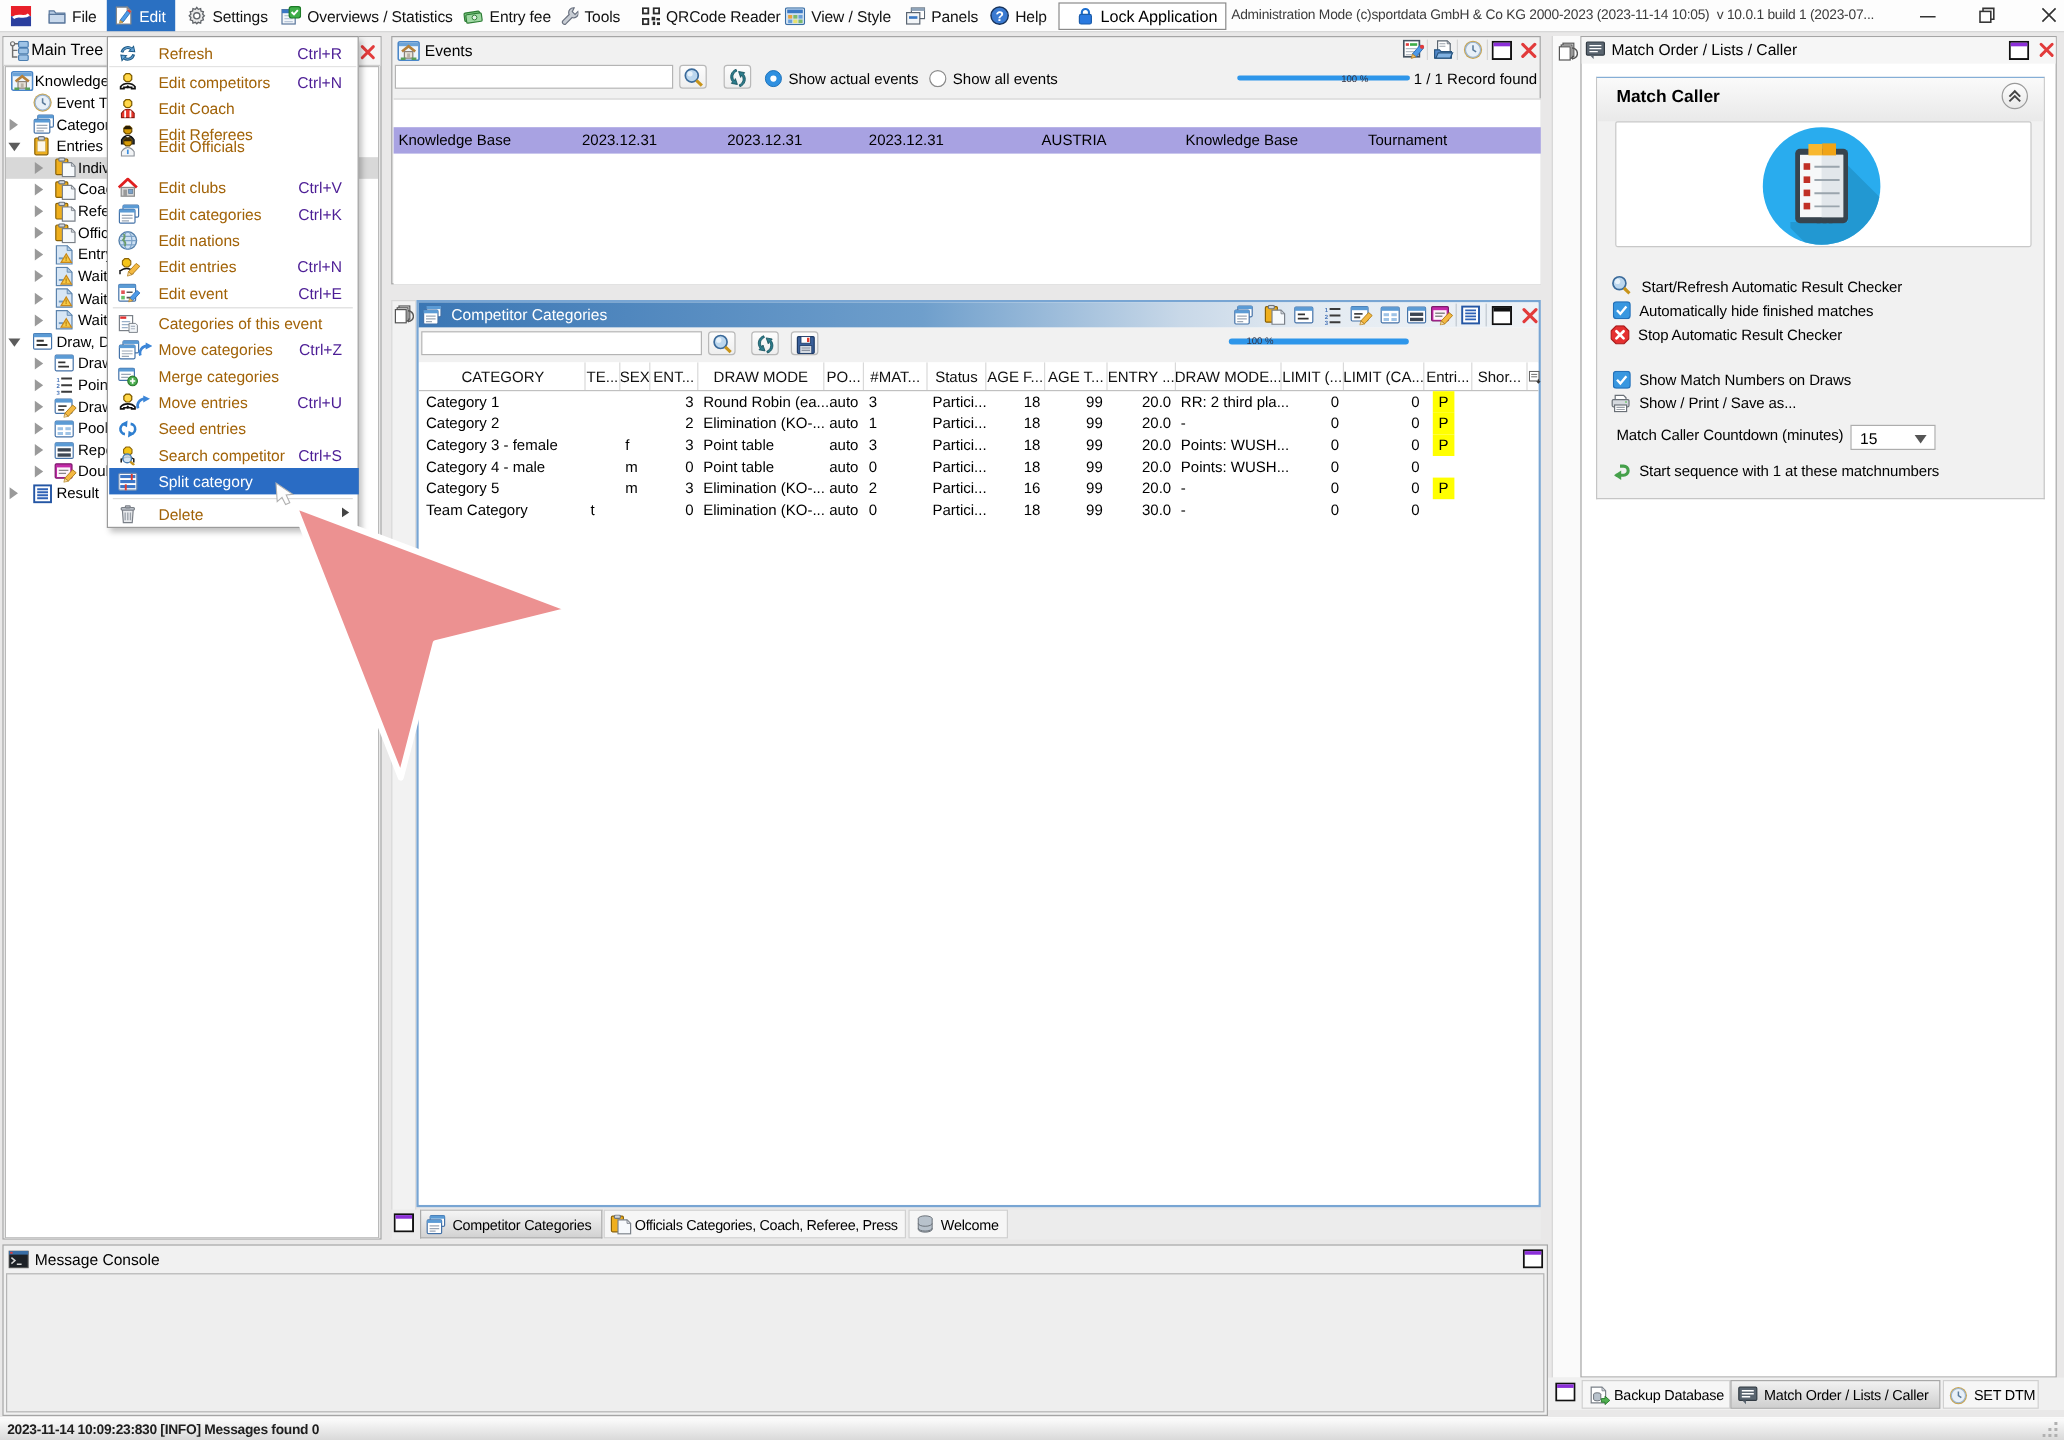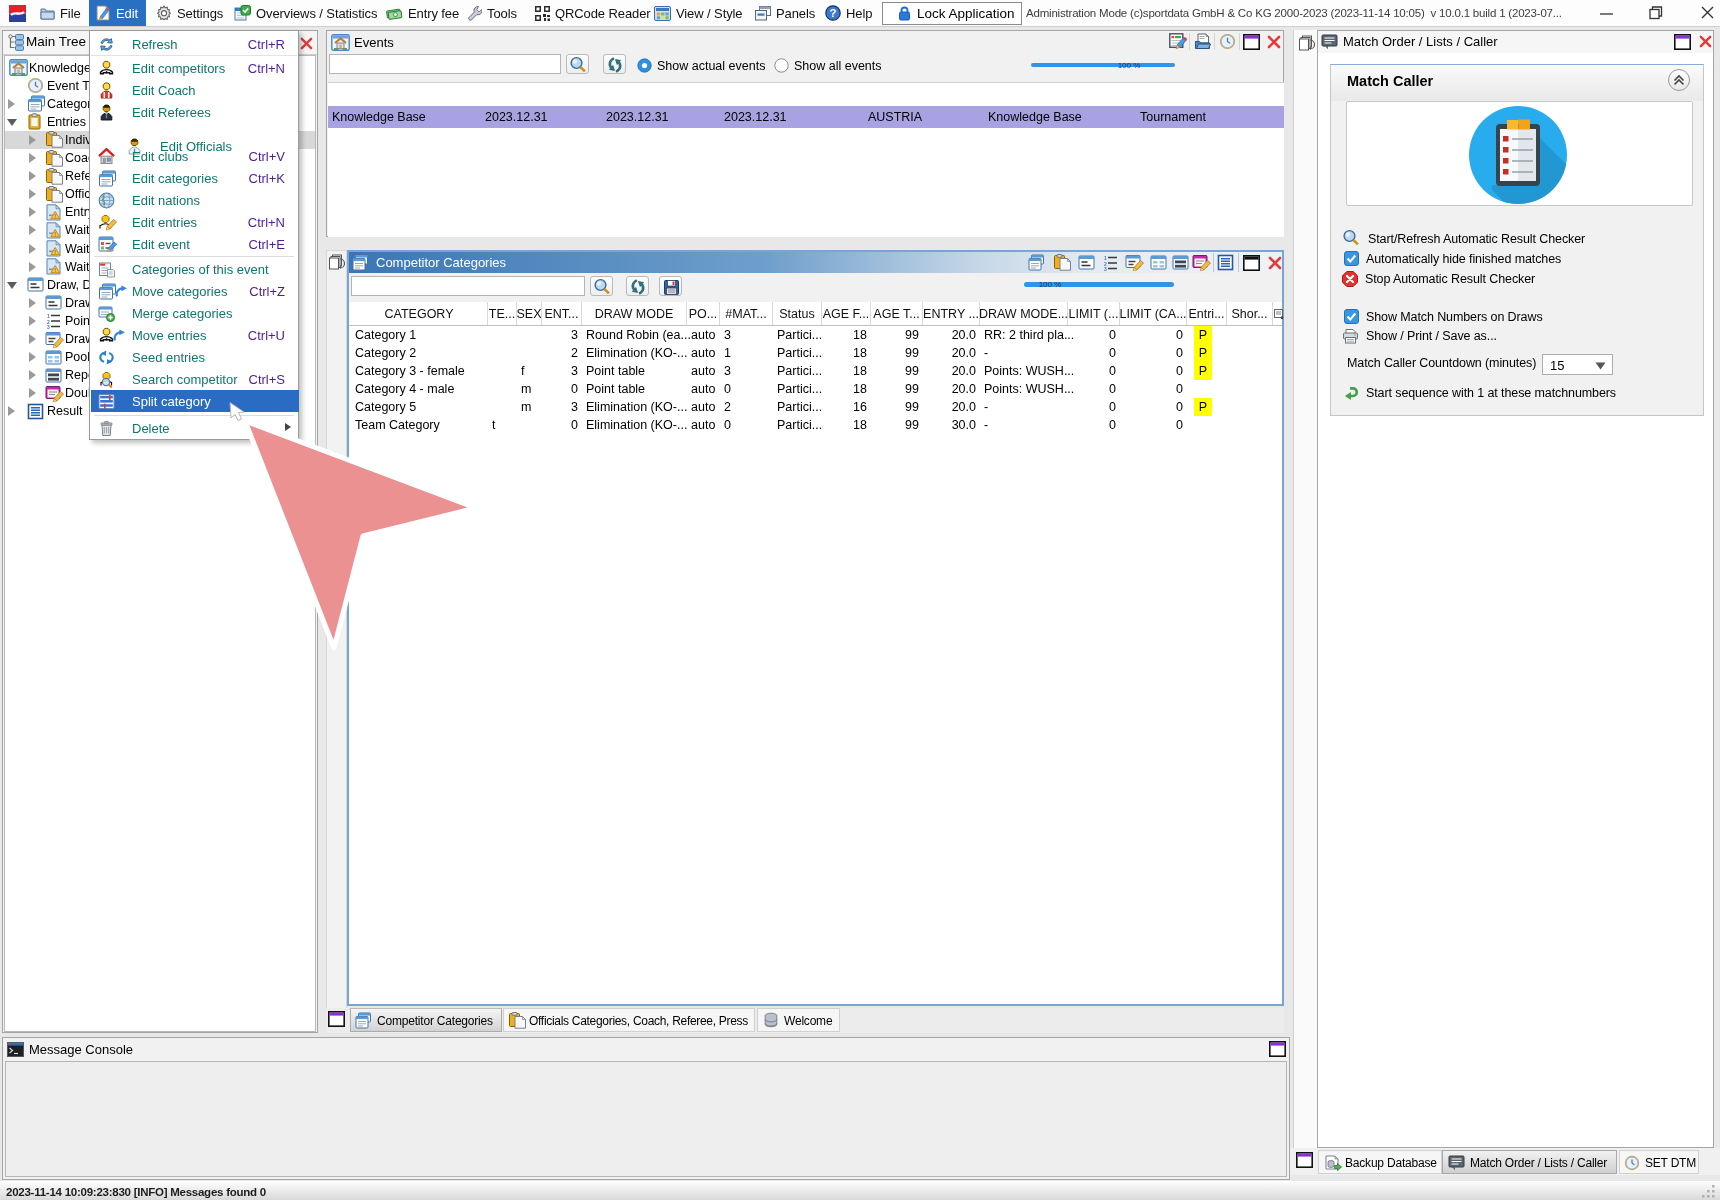--- a/index.html
+++ b/index.html
@@ -15,21 +15,21 @@
 .abs span { white-space:nowrap; }
 .mi { position:absolute; top:0; height:26px; display:flex; align-items:center; gap:5px; font-size:13px; color:#111; letter-spacing:-0.1px; }
 .mi svg { flex:0 0 auto; }
 .trow { position:absolute; left:0; width:314px; height:18px; }
 .trow .lbl { position:absolute; top:2px; font-size:12.5px; white-space:nowrap; }
 .texp { position:absolute; top:4px; width:0; height:0; }
 .exp-c { border-left:7px solid #9a9a9a; border-top:5px solid transparent; border-bottom:5px solid transparent; }
 .exp-o { border-top:7px solid #5c5c5c; border-left:5px solid transparent; border-right:5px solid transparent; top:6px !important; }
 .mrow { position:absolute; left:1px; width:208px; height:22px; }
 .mrow .mic { position:absolute; left:7px; top:3px; }
-.mrow .mlbl { position:absolute; left:41px; top:3.5px; font-size:13px; color:#0f766e; }
+.mrow .mlbl { position:absolute; left:41px; top:3.5px; font-size:13px; color:#a16207; }
 .mrow .msc { position:absolute; right:14px; top:3.5px; font-size:13px; color:#4c1d95; }
 .link-row { position:absolute; display:flex; align-items:center; gap:7px; font-size:12.5px; color:#000; letter-spacing:-0.1px; }
 </style>
 </head>
 <body>
 
 <div class="abs" id="topbar" style="left:0;top:0;width:1720px;height:27px;background:#fdfdfd;border-bottom:1px solid #cfcfcf;">
   <div class="abs" style="left:9px;top:5px;width:17px;height:17px;">
     <svg width="17" height="17">
         <rect x="0" y="0" width="17" height="8.5" fill="#e8202a"></rect>
@@ -631,20 +631,21 @@
       <circle cx="7.5" cy="7.5" r="6.7" fill="#2f90e0" stroke="#1b70b8" stroke-width="0.8"></circle>
       <circle cx="7.5" cy="7.5" r="2.6" fill="#fff"></circle>
     </svg>
   <span class="abs" style="left:330px;top:28px;font-size:12.5px;">Show actual events</span>
   <svg class="abs" style="left:447px;top:27px;" width="15" height="15" viewBox="0 0 15 15">
       <circle cx="7.5" cy="7.5" r="6.7" fill="#fff" stroke="#8a8a8a" stroke-width="1"></circle>
     </svg>
   <span class="abs" style="left:467px;top:28px;font-size:12.5px;">Show all events</span>
   <div class="abs" style="left:776px;top:29.5px;width:52px;height:9px;font-size:8px;color:#334;text-align:center;z-index:3;">100 %</div>
   <div class="abs" style="left:704px;top:31.5px;width:144px;height:4.5px;background:#2e96ea;border-radius:3px;"></div>
+  <div class="abs" style="left:0;top:28px;width:954px;text-align:right;font-size:12.5px;">1 / 1 Record found</div>
 
   <div class="abs" style="left:1px;top:51px;width:956px;height:155px;background:#fff;border-top:1px solid #cfcfcf;">
     <div class="abs f12" style="left:0;top:23px;width:956px;height:22px;background:#a8a2e2;">
       <span class="cell" style="left:4px;top:4px;">Knowledge Base</span>
       <span class="cell" style="left:157px;top:4px;">2023.12.31</span>
       <span class="cell" style="left:278px;top:4px;">2023.12.31</span>
       <span class="cell" style="left:396px;top:4px;">2023.12.31</span>
       <span class="cell" style="left:540px;top:4px;">AUSTRIA</span>
       <span class="cell" style="left:660px;top:4px;">Knowledge Base</span>
       <span class="cell" style="left:812px;top:4px;">Tournament</span>
@@ -1051,21 +1052,21 @@
         <use href="#s-coach"></use>
       </svg>
       <span class="mlbl" style="">Edit Coach</span>
     </div>
   <div class="mrow" style="top:70px;">
       <svg class="mic" width="17" height="17">
         <use href="#s-referee"></use>
       </svg>
       <span class="mlbl" style="">Edit Referees</span>
     </div>
-  <div class="mrow" style="top:104px;margin-left:28px;">
+  <div class="mrow" style="top:80px;">
       <svg class="mic" width="17" height="17">
         <use href="#s-official"></use>
       </svg>
       <span class="mlbl" style="">Edit Officials</span>
     </div>
   <div class="mrow" style="top:114px;">
       <svg class="mic" width="17" height="17">
         <use href="#s-house-red"></use>
       </svg>
       <span class="mlbl" style="">Edit clubs</span>

